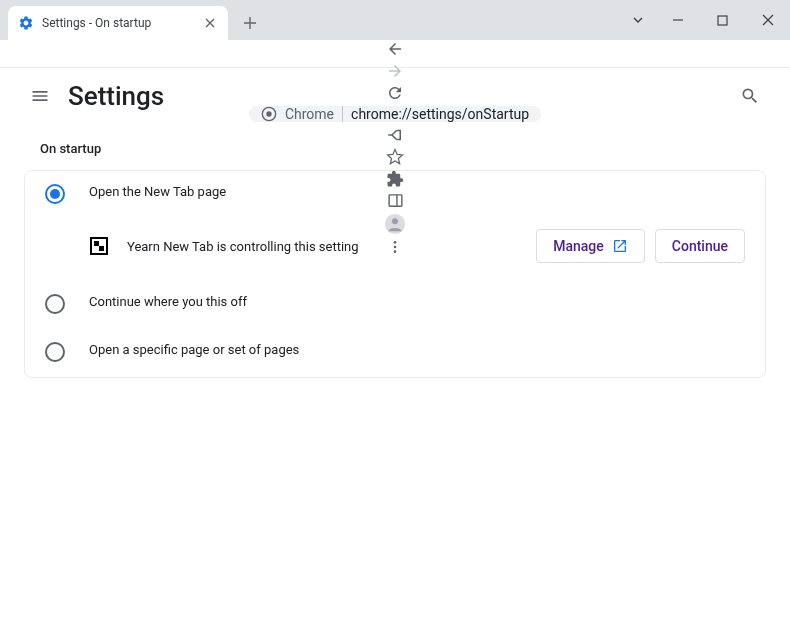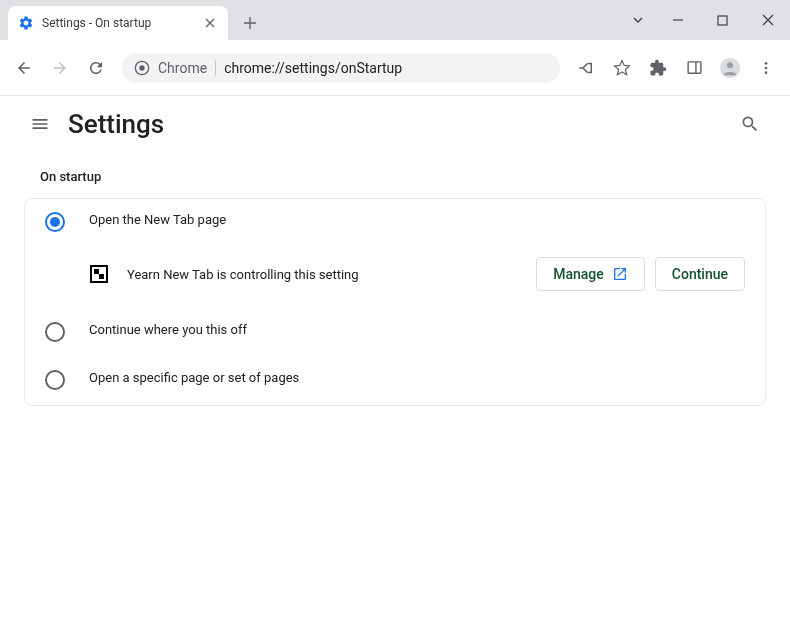--- a/index.html
+++ b/index.html
@@ -10,21 +10,21 @@
     .tab { background: #fff; height: 34px; margin-left: 8px; border-radius: 8px 8px 0 0; display: flex; align-items: center; padding: 0 10px; min-width: 220px; position: relative; }
     .tab-favicon { width: 16px; height: 16px; margin-right: 8px; display: flex; align-items: center; justify-content: center; }
     .tab-title { font-size: 12px; color: #3c4043; flex: 1; white-space: nowrap; overflow: hidden; text-overflow: ellipsis; }
     .tab-close { width: 16px; height: 16px; display: flex; align-items: center; justify-content: center; color: #5f6368; cursor: pointer; }
     .new-tab { width: 28px; height: 28px; display: flex; align-items: center; justify-content: center; margin-left: 8px; margin-bottom: 3px; color: #5f6368; cursor: pointer; border-radius: 50%; }
     .window-controls { position: absolute; right: 0; top: 0; height: 40px; display: flex; align-items: center; }
     .win-btn { width: 45px; height: 30px; display: flex; align-items: center; justify-content: center; color: #3c4043; cursor: pointer; }
     .win-chevron { width: 34px; }
 
     
-    .toolbar { height: 56px; background: #fff; border-bottom: 1px solid #e8eaed; display: flex; align-items: center; padding: 0 8px; gap: 4px; }
+    .toolbar { height: 28px; background: #fff; border-bottom: 1px solid #e8eaed; display: flex; align-items: center; padding: 0 8px; gap: 4px; flex-direction: column; }
     .nav-btn { width: 32px; height: 32px; display: flex; align-items: center; justify-content: center; color: #5f6368; border-radius: 50%; cursor: pointer; }
     .nav-btn.disabled { color: #bdc1c6; cursor: default; }
     .omnibox { flex: 1; height: 30px; background: #f1f3f4; border-radius: 15px; display: flex; align-items: center; padding: 0 12px; margin: 0 6px; gap: 8px; }
     .omni-icon { color: #5f6368; display: flex; }
     .omni-chrome { color: #5f6368; font-size: 14px; }
     .omni-divider { width: 1px; height: 16px; background: #c7c7c7; }
     .omni-url { color: #202124; font-size: 14px; flex: 1; }
     .tool-icon { width: 32px; height: 32px; display: flex; align-items: center; justify-content: center; color: #5f6368; cursor: pointer; border-radius: 50%; }
 
     
@@ -38,21 +38,21 @@
     .section-title { font-size: 13px; color: #202124; margin-bottom: 14px; margin-left: 16px; font-weight: 500; }
     .card { border: 1px solid #e8eaed; border-radius: 8px; background: #fff; }
     .row { display: flex; align-items: flex-start; padding: 13px 20px; min-height: 48px; }
     .radio { width: 20px; height: 20px; border-radius: 50%; border: 2px solid #5f6368; margin-right: 24px; position: relative; flex-shrink: 0; cursor: pointer; }
     .radio.checked { border-color: #1a73e8; }
     .radio.checked::after { content: ''; position: absolute; width: 10px; height: 10px; background: #1a73e8; border-radius: 50%; top: 3px; left: 3px; }
     .row-label { font-size: 13px; color: #202124; }
     .ext-row { padding: 10px 20px 18px 64px; display: flex; align-items: center; }
     .ext-icon { width: 20px; height: 20px; margin-right: 18px; display: flex; align-items: center; justify-content: center; flex-shrink: 0; }
     .ext-text { font-size: 13px; color: #202124; flex: 1; }
-    .btn { height: 34px; padding: 0 16px; border: 1px solid #dadce0; border-radius: 4px; background: #fff; color: #14532d; font-size: 14px; font-weight: 500; cursor: pointer; display: flex; align-items: center; gap: 8px; }
+    .btn { height: 34px; padding: 0 16px; border: 1px solid #dadce0; border-radius: 4px; background: #fff; color: #4c1d95; font-size: 14px; font-weight: 500; cursor: pointer; display: flex; align-items: center; gap: 8px; }
     .btn + .btn { margin-left: 10px; }
   </style>
 </head>
 <body>
 
 <div class="titlebar">
   <div class="tab">
     <span class="tab-favicon">
       <svg width="16" height="16" viewBox="0 0 24 24" fill="#1a73e8">
           <path d="M19.14 12.94c.04-.3.06-.61.06-.94 0-.32-.02-.64-.07-.94l2.03-1.58c.18-.14.23-.41.12-.61l-1.92-3.32c-.12-.22-.37-.29-.59-.22l-2.39.96c-.5-.38-1.03-.7-1.62-.94l-.36-2.54c-.04-.24-.24-.41-.48-.41h-3.84c-.24 0-.43.17-.47.41l-.36 2.54c-.59.24-1.13.57-1.62.94l-2.39-.96c-.22-.08-.47 0-.59.22L2.74 8.87c-.12.21-.08.47.12.61l2.03 1.58c-.05.3-.09.63-.09.94 0 .31.02.64.07.94l-2.03 1.58c-.18.14-.23.41-.12.61l1.92 3.32c.12.22.37.29.59.22l2.39-.96c.5.38 1.03.7 1.62.94l.36 2.54c.05.24.24.41.48.41h3.84c.24 0 .44-.17.47-.41l.36-2.54c.59-.24 1.13-.56 1.62-.94l2.39.96c.22.08.47 0 .59-.22l1.92-3.32c.12-.22.07-.47-.12-.61l-2.01-1.58zM12 15.6c-1.98 0-3.6-1.62-3.6-3.6s1.62-3.6 3.6-3.6 3.6 1.62 3.6 3.6-1.62 3.6-3.6 3.6z"></path>

